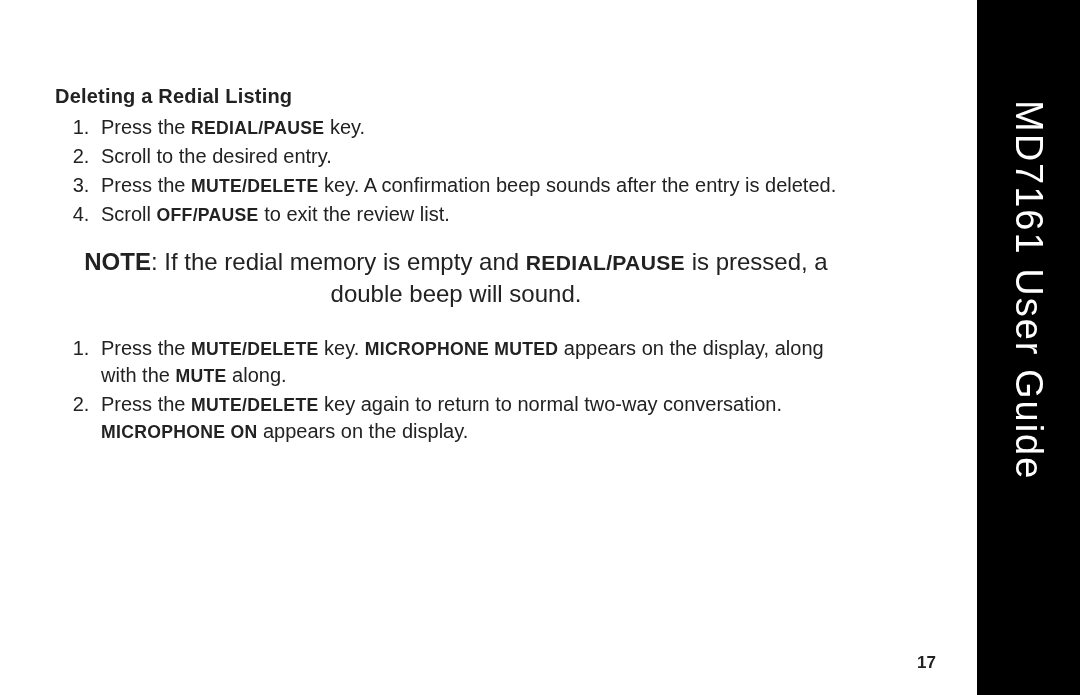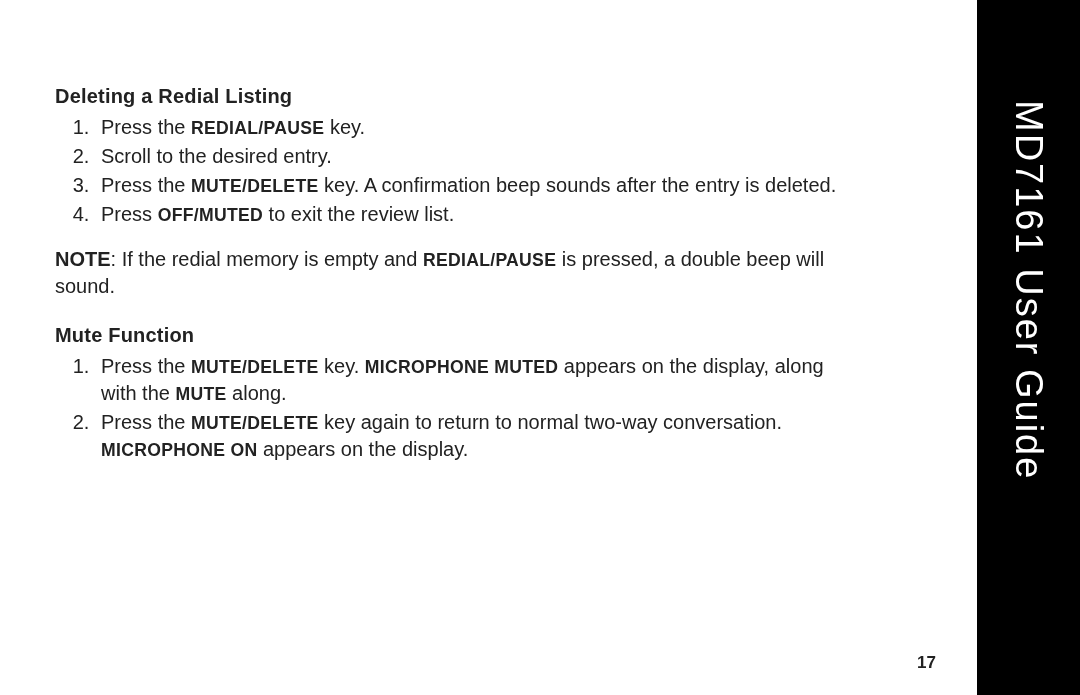--- a/index.html
+++ b/index.html
@@ -48,24 +48,25 @@
       font-size: 20px;
       line-height: 1.35;
       font-weight: 300;
       margin-bottom: 18px;
     }
     ol li {
       padding-left: 6px;
       margin-bottom: 2px;
     }
     .para {
-      font-size: 20px;
+      font-size: 24px;
       line-height: 1.35;
       font-weight: 300;
       margin-bottom: 24px;
+      text-align: center;
     }
     .kb { font-weight: 700; font-size: 0.88em; letter-spacing: 0.3px; }
     .nb { font-weight: 700; }
     .page-num {
       position: absolute;
       bottom: 22px;
       right: 144px;
       font-size: 17px;
       font-weight: 700;
       color: #222;
@@ -78,26 +79,25 @@
   <div class="sidebar-title">MD7161 User Guide</div>
 </div>
 
 <div class="content">
 
   <div class="section-heading">Deleting a Redial Listing</div>
   <ol>
     <li><span>Press the </span><span class="kb">REDIAL/PAUSE</span><span> key.</span></li>
     <li>Scroll to the desired entry.</li>
     <li><span>Press the </span><span class="kb">MUTE/DELETE</span><span> key. A confirmation beep sounds after the entry is deleted.</span></li>
-    <li><span>Press </span><span class="kb">OFF/MUTED</span><span> to exit the review list.</span></li>
+    <li><span>Scroll </span><span class="kb">OFF/PAUSE</span><span> to exit the review list.</span></li>
   </ol>
 
   <p class="para"><span class="nb">NOTE</span><span>: If the redial memory is empty and </span><span class="kb">REDIAL/PAUSE</span><span> is pressed, a double beep will sound.</span></p>
 
-  <div class="section-heading">Mute Function</div>
   <ol>
     <li><span>Press the </span><span class="kb">MUTE/DELETE</span><span> key. </span><span class="kb">MICROPHONE MUTED</span><span> appears on the display, along with the </span><span class="kb">MUTE</span><span> along.</span></li>
     <li><span>Press the </span><span class="kb">MUTE/DELETE</span><span> key again to return to normal two-way conversation. </span><span class="kb">MICROPHONE ON</span><span> appears on the display.</span></li>
   </ol>
 
 </div>
 
 <div class="page-num">17</div>
 
 </body></html>

